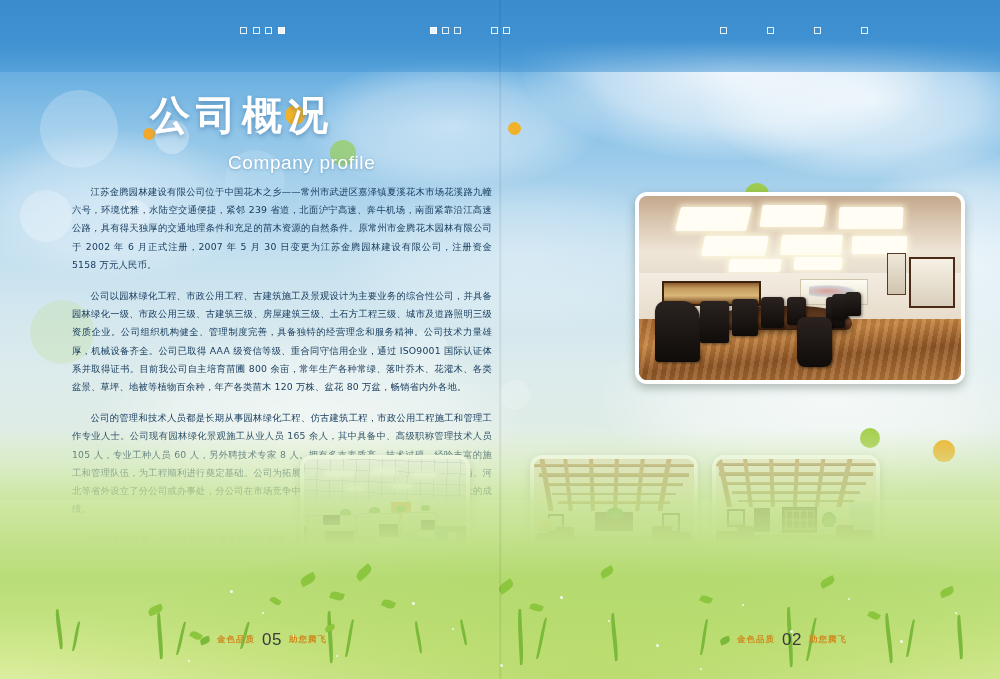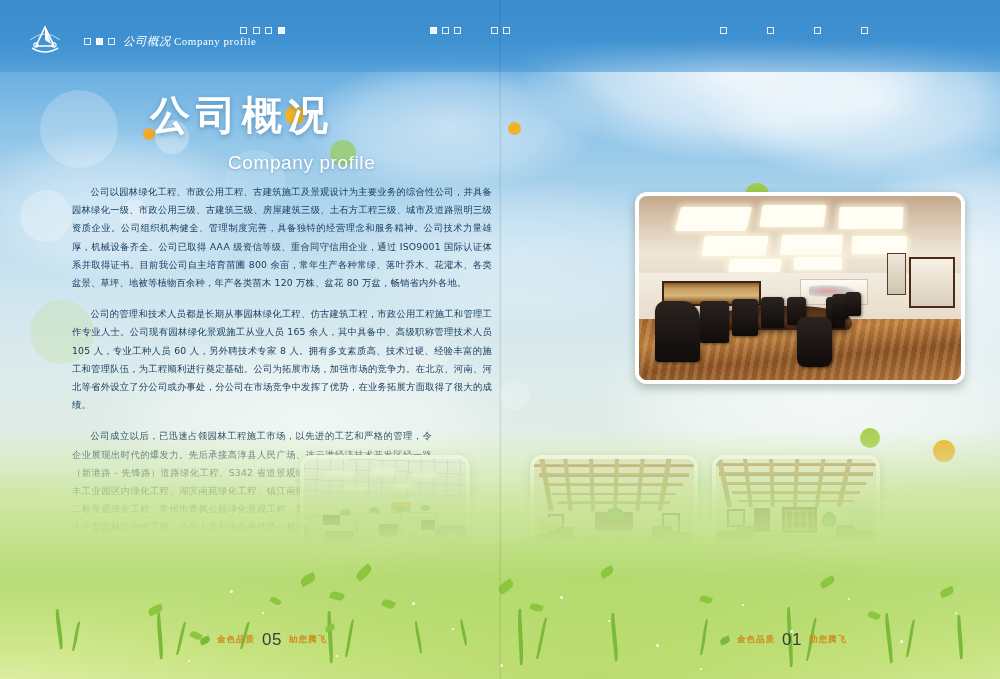--- a/index.html
+++ b/index.html
@@ -324,40 +324,20 @@
     <div class="cloud c3"></div>
     <div class="cloud c4"></div>
     <div class="cloud c5"></div>
     <div class="cloud c6"></div>
     <div class="cloud c7"></div>
     <div class="cloud c8"></div>
     <div class="cloud c9"></div>
   </div>
 
   <div class="headerbar">
-    <div class="hdr-inner">
-      <span class="logo">
-        <svg width="42" height="34" viewBox="0 0 42 34">
-          <path d="M21 3 L30 22 L12 22 Z" fill="none" stroke="#ffffff" stroke-width="1.6"></path>
-          <path d="M21 2 L27 20 L21 16 Z" fill="#ffffff"></path>
-          <path d="M8 24 q13 8 26 0" fill="none" stroke="#ffffff" stroke-width="1.5"></path>
-          <circle cx="12" cy="21" r="2.1" fill="none" stroke="#ffffff" stroke-width="1.1"></circle>
-          <circle cx="30" cy="21" r="2.1" fill="none" stroke="#ffffff" stroke-width="1.1"></circle>
-          <path d="M6 16 q15 -12 30 0" fill="none" stroke="#ffffff" stroke-width="1" opacity=".7"></path>
-        </svg>
-      </span>
-      <span class="hdr-squares">
-        <span class="sq"></span>
-        <span class="sq filled"></span>
-        <span class="sq"></span>
-      </span>
-      <span class="hdr-label">
-        <span class="cn">公司概况</span><span>Company profile</span>
-      </span>
-    </div>
 
     <div class="hdr-squares2">
       <span class="sq"></span>
       <span class="grp">
         <span class="sq"></span>
         <span class="sq"></span>
       </span>
       <span class="sq filled"></span>
     </div>
 
@@ -396,20 +376,21 @@
   <div class="bub b-gr1"></div>
   <div class="bub b-gr2"></div>
   <div class="bub b-gr3"></div>
 
   <div class="title-wrap">
     <div class="title-cn">公司概况</div>
     <div class="title-en">Company profile</div>
   </div>
 
   <div class="article">
+    <p class="para">江苏金腾园林建设有限公司位于中国花木之乡——常州市武进区嘉泽镇夏溪花木市场花溪路九幢六号，环境优雅，水陆空交通便捷，紧邻 239 省道，北面沪宁高速、奔牛机场，南面紧靠沿江高速公路，具有得天独厚的交通地理条件和充足的苗木资源的自然条件。原常州市金腾花木园林有限公司于 2002 年 6 月正式注册，2007 年 5 月 30 日变更为江苏金腾园林建设有限公司，注册资金 5158 万元人民币。</p>
     <p class="para">公司以园林绿化工程、市政公用工程、古建筑施工及景观设计为主要业务的综合性公司，并具备园林绿化一级、市政公用三级、古建筑三级、房屋建筑三级、土石方工程三级、城市及道路照明三级资质企业。公司组织机构健全、管理制度完善，具备独特的经营理念和服务精神。公司技术力量雄厚，机械设备齐全。公司已取得 AAA 级资信等级、重合同守信用企业，通过 ISO9001 国际认证体系并取得证书。目前我公司自主培育苗圃 800 余亩，常年生产各种常绿、落叶乔木、花灌木、各类盆景、草坪、地被等植物百余种，年产各类苗木 120 万株、盆花 80 万盆，畅销省内外各地。</p>
     <p class="para">公司的管理和技术人员都是长期从事园林绿化工程、仿古建筑工程，市政公用工程施工和管理工作专业人士。公司现有园林绿化景观施工从业人员 165 余人，其中具备中、高级职称管理技术人员 105 人，专业工种人员 60 人，另外聘技术专家 8 人。拥有多支素质高、技术过硬、经验丰富的施工和管理队伍，为工程顺利进行奠定基础。公司为拓展市场，加强市场的竞争力。在北京、河南、河北等省外设立了分公司或办事处，分公司在市场竞争中发挥了优势，在业务拓展方面取得了很大的成绩。</p>
     <p class="para mid">公司成立以后，已迅速占领园林工程施工市场，以先进的工艺和严格的管理，令企业展现出时代的爆发力。先后承接高淳县人民广场、连云港经济技术开发区经一路（新港路 - 先锋路）道路绿化工程、S342 省道景观绿化工程三标段、常州高新区大丰工业园区内绿化工程、湖滨南苑绿化工程、镇江南徐大道西延二标、常州五星公园二标景观绿化工程、常州市青枫公园绿化景观工程、第八届花博会场外工程二标段等大中型园林综合性工程。公司人员利用自身优势、精心设计，积极创新，受到社会各界的普遍好评。塑造了良好的企业形象。</p>
     <p class="para narrow">走过十年的风雨历程，经过十年的辛勤耕耘，付出十年的努力奋斗，企业的规模不断扩大。公司坚持以人为本，遵守“诚信、规范、团结、奋斗”的宗旨。公司将用优秀的品质服务来回报关爱公司成长的社会各界人士。江苏金腾园林建设有限公司愿携手社会各界有识之士共创造美好的未来！</p>
   </div>
 
   <div class="photo ph-conf">
     <div class="inner">
       <div class="conf-bg"></div>
       <div class="conf-ceil"></div>
@@ -588,19 +569,19 @@
   <div class="footer f-left">
     <span class="f-leaf"></span>
     <span class="f-cn">金色品质</span>
     <span class="f-num">05</span>
     <span class="f-cn">助您腾飞</span>
   </div>
 
   <div class="footer f-right">
     <span class="f-leaf"></span>
     <span class="f-cn">金色品质</span>
-    <span class="f-num">01</span>
+    <span class="f-num">02</span>
     <span class="f-cn">助您腾飞</span>
   </div>
 
   <div class="spine"></div>
 
 </div>
 
 </body></html>

